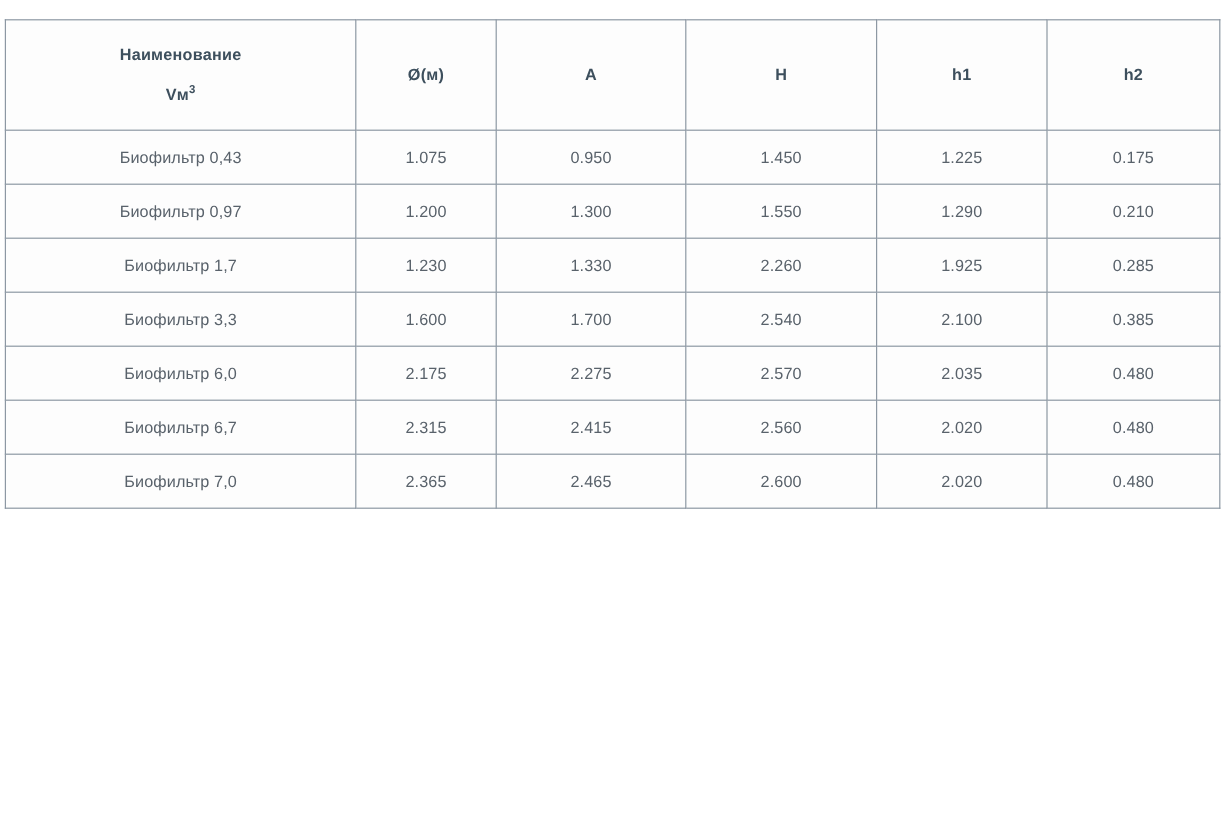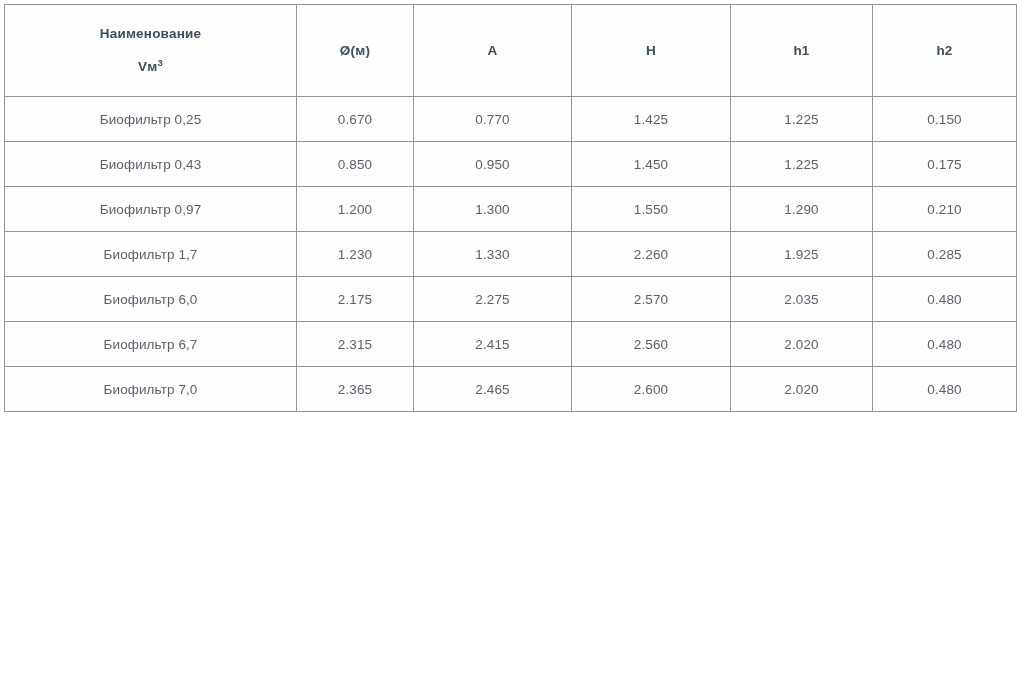--- a/index.html
+++ b/index.html
@@ -12,21 +12,21 @@
     height: 688px;
     font-family: "Liberation Sans", "DejaVu Sans", sans-serif;
     overflow: hidden;
   }
   .page {
     position: relative;
     width: 1024px;
     height: 688px;
     background: #ffffff;
     box-sizing: border-box;
-    padding: 4px 8px 10px 4px;
+    padding: 16px 8px 10px 4px;
   }
   table.spec-table {
     border-collapse: collapse;
     width: 1012px;
     table-layout: fixed;
     background: #fdfdfd;
   }
   table.spec-table th,
   table.spec-table td {
     border: 1px solid #8d98a3;
@@ -101,50 +101,50 @@
         </th>
         <th>Ø(м)</th>
         <th>A</th>
         <th>H</th>
         <th>h1</th>
         <th>h2</th>
       </tr>
     </thead>
     <tbody id="tbody">
         <tr>
-          <td class="col-name">Биофильтр 0,25</td>
-          <td class="col-d">0.670</td>
-          <td class="col-a">0.770</td>
-          <td class="col-h">1.425</td>
-          <td class="col-h1">1.225</td>
-          <td class="col-h2">0.150</td>
-        </tr>
-        <tr>
           <td class="col-name">Биофильтр 0,43</td>
-          <td class="col-d">0.850</td>
+          <td class="col-d">1.075</td>
           <td class="col-a">0.950</td>
           <td class="col-h">1.450</td>
           <td class="col-h1">1.225</td>
           <td class="col-h2">0.175</td>
         </tr>
         <tr>
           <td class="col-name">Биофильтр 0,97</td>
           <td class="col-d">1.200</td>
           <td class="col-a">1.300</td>
           <td class="col-h">1.550</td>
           <td class="col-h1">1.290</td>
           <td class="col-h2">0.210</td>
         </tr>
         <tr>
           <td class="col-name">Биофильтр 1,7</td>
           <td class="col-d">1.230</td>
           <td class="col-a">1.330</td>
           <td class="col-h">2.260</td>
           <td class="col-h1">1.925</td>
           <td class="col-h2">0.285</td>
+        </tr>
+        <tr>
+          <td class="col-name">Биофильтр 3,3</td>
+          <td class="col-d">1.600</td>
+          <td class="col-a">1.700</td>
+          <td class="col-h">2.540</td>
+          <td class="col-h1">2.100</td>
+          <td class="col-h2">0.385</td>
         </tr>
         <tr>
           <td class="col-name">Биофильтр 6,0</td>
           <td class="col-d">2.175</td>
           <td class="col-a">2.275</td>
           <td class="col-h">2.570</td>
           <td class="col-h1">2.035</td>
           <td class="col-h2">0.480</td>
         </tr>
         <tr>

